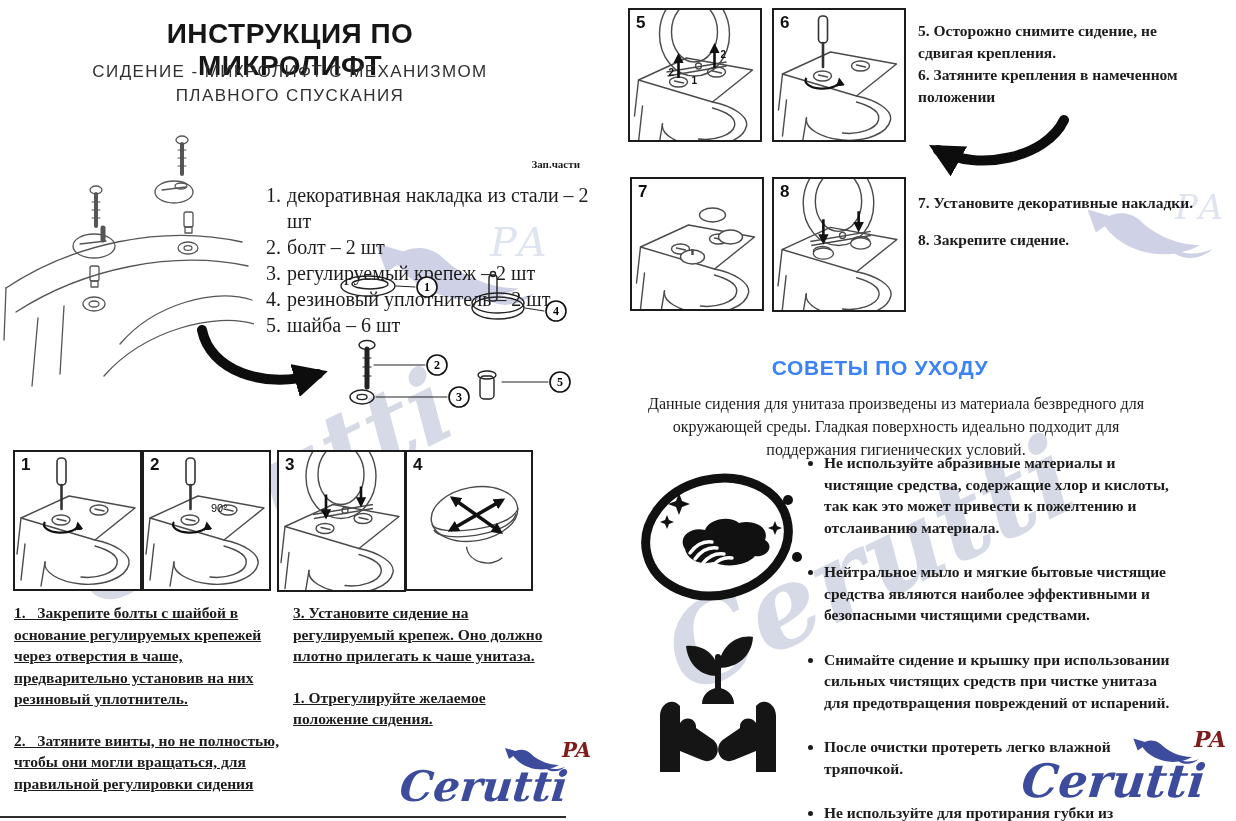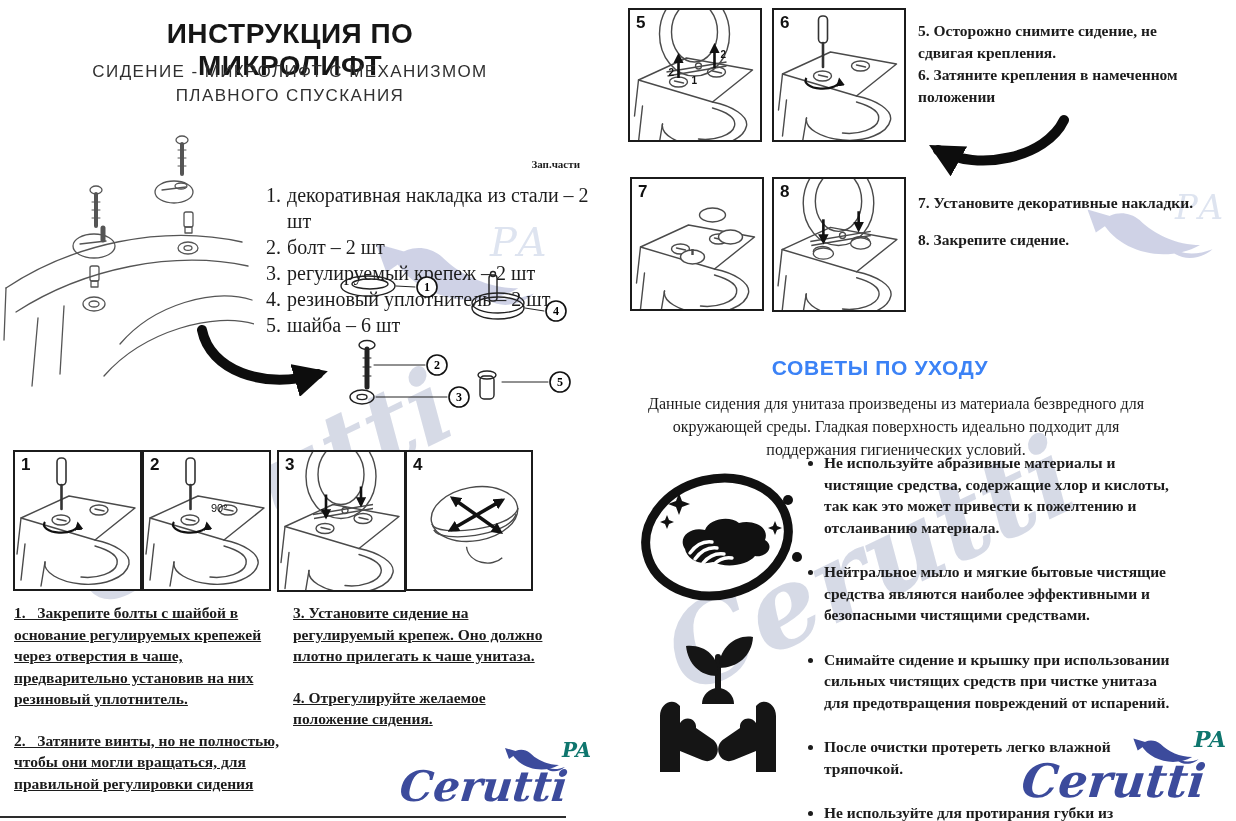--- a/index.html
+++ b/index.html
@@ -29,21 +29,21 @@
   .care-heading{left:720px;top:356px;width:320px;text-align:center;font-family:"Liberation Sans",sans-serif;
                 font-weight:700;font-size:21px;letter-spacing:.6px;color:#3b82f6;}
   .care-intro{left:642px;top:392px;width:508px;text-align:center;font-size:16px;line-height:23px;}
   .bullets{left:808px;top:452px;width:372px;}
   .bullets ul{margin:0;padding-left:16px;list-style:disc outside;}
   .bullets li{font-weight:700;font-size:15.5px;line-height:21.5px;margin-bottom:23px;}
   
   .logo{text-align:left;}
   .logo .logo-text{font-style:italic;font-weight:700;color:#3c4b9c;font-family:"DejaVu Serif",serif;
                    transform:skewX(-6deg);}
-  .logo .mark{position:absolute;font-style:italic;font-weight:700;color:#0f766e;
+  .logo .mark{position:absolute;font-style:italic;font-weight:700;color:#7f1d1d;
               font-family:"DejaVu Serif",serif;}
   
   .wm{position:absolute;font-family:"DejaVu Serif",serif;font-style:italic;font-weight:700;
       color:rgba(158,168,196,.42);pointer-events:none;white-space:nowrap;}
   .wm-dolphin{position:absolute;opacity:.45;pointer-events:none;}
   .divider{position:absolute;left:0;top:816px;width:566px;height:2px;background:#2d2d2d;}
 </style>
 </head>
 <body>
 
@@ -272,21 +272,21 @@
       </g>
     </svg>
   </div>
 
   <div class="abs steps" style="left:14px;top:602px;width:268px;">
     <p>1.&nbsp;&nbsp;&nbsp;Закрепите болты с шайбой в основание регулируемых крепежей через отверстия в чаше, предварительно установив на них резиновый уплотнитель.</p>
     <p>2.&nbsp;&nbsp;&nbsp;Затяните винты, но не полностью, чтобы они могли вращаться, для правильной регулировки сидения</p>
   </div>
   <div class="abs steps" style="left:293px;top:602px;width:268px;">
     <p>3. Установите сидение на регулируемый крепеж. Оно должно плотно прилегать к чаше унитаза.</p>
-    <p>4. Отрегулируйте желаемое положение сидения.</p>
+    <p>1. Отрегулируйте желаемое положение сидения.</p>
   </div>
 
   <div class="abs logo" style="left:400px;top:740px;">
     <svg width="74" height="34" viewBox="0 0 72 34" style="position:absolute;left:98px;top:2px;">
       <use href="#dolphin"></use>
     </svg>
     <span class="mark" style="left:162px;top:-2px;font-size:20px;">PA</span>
     <div class="logo-text" style="font-size:42px;margin-top:22px;">Cerutti</div>
   </div>
 

